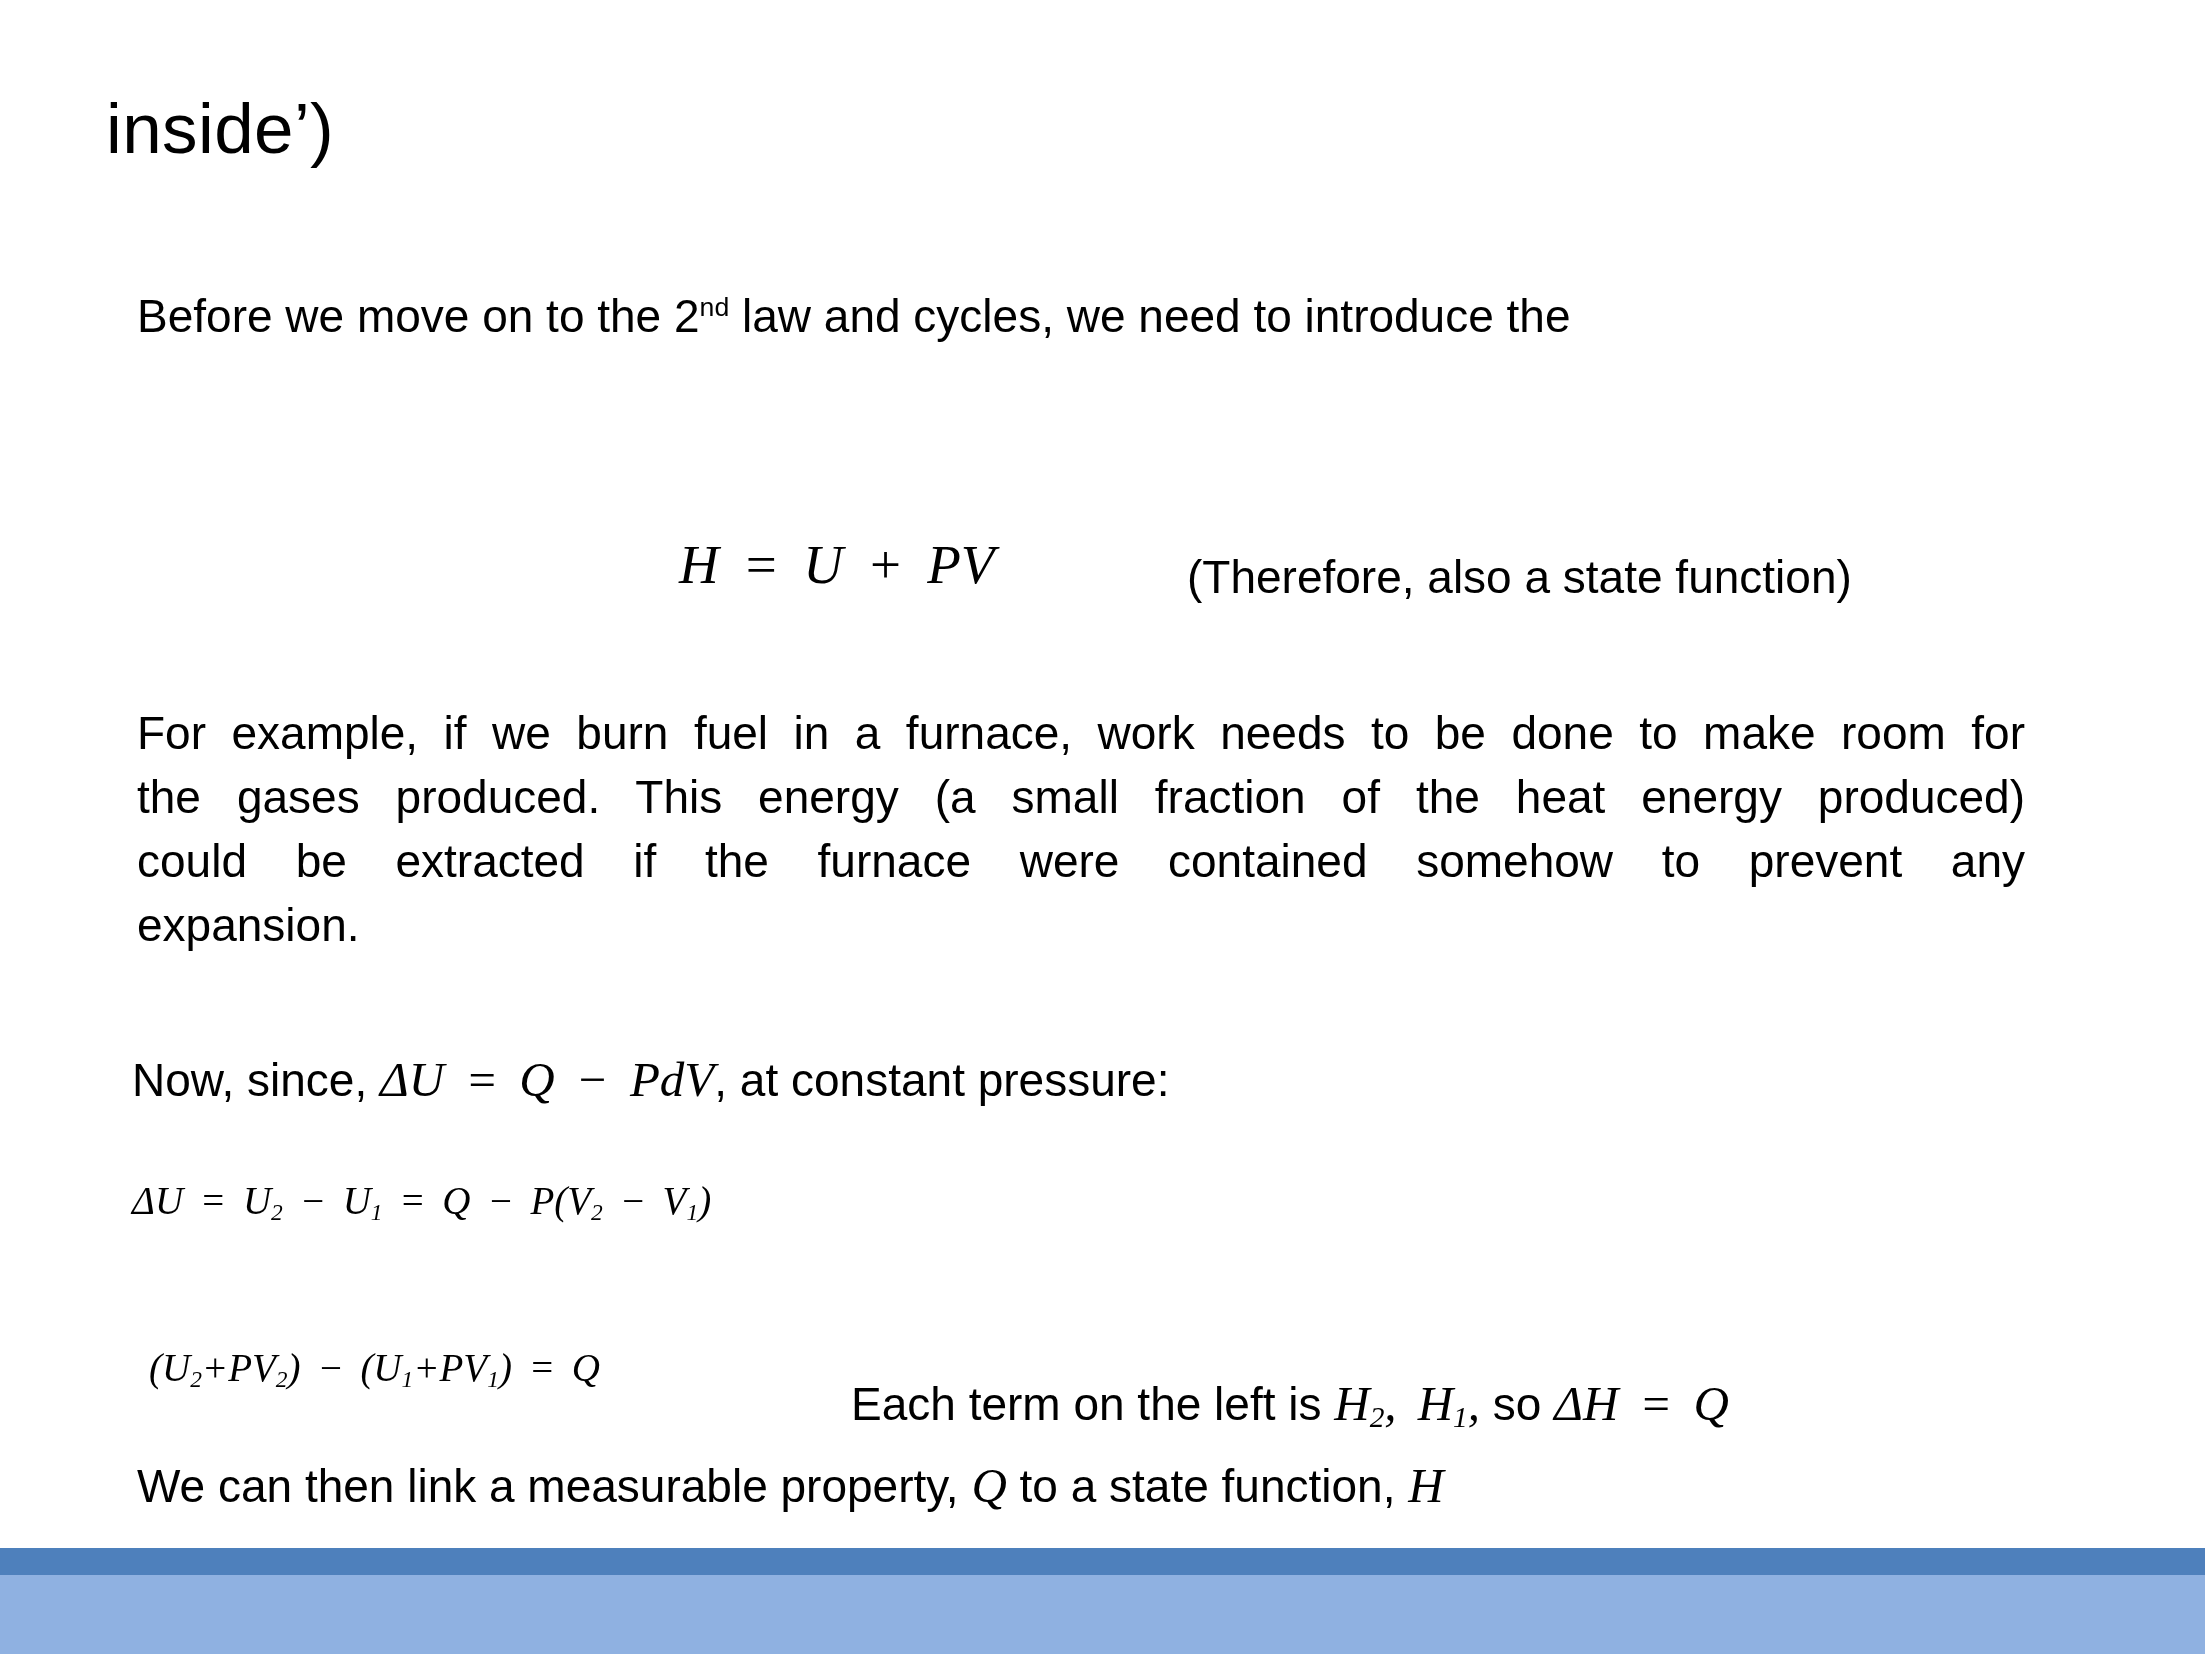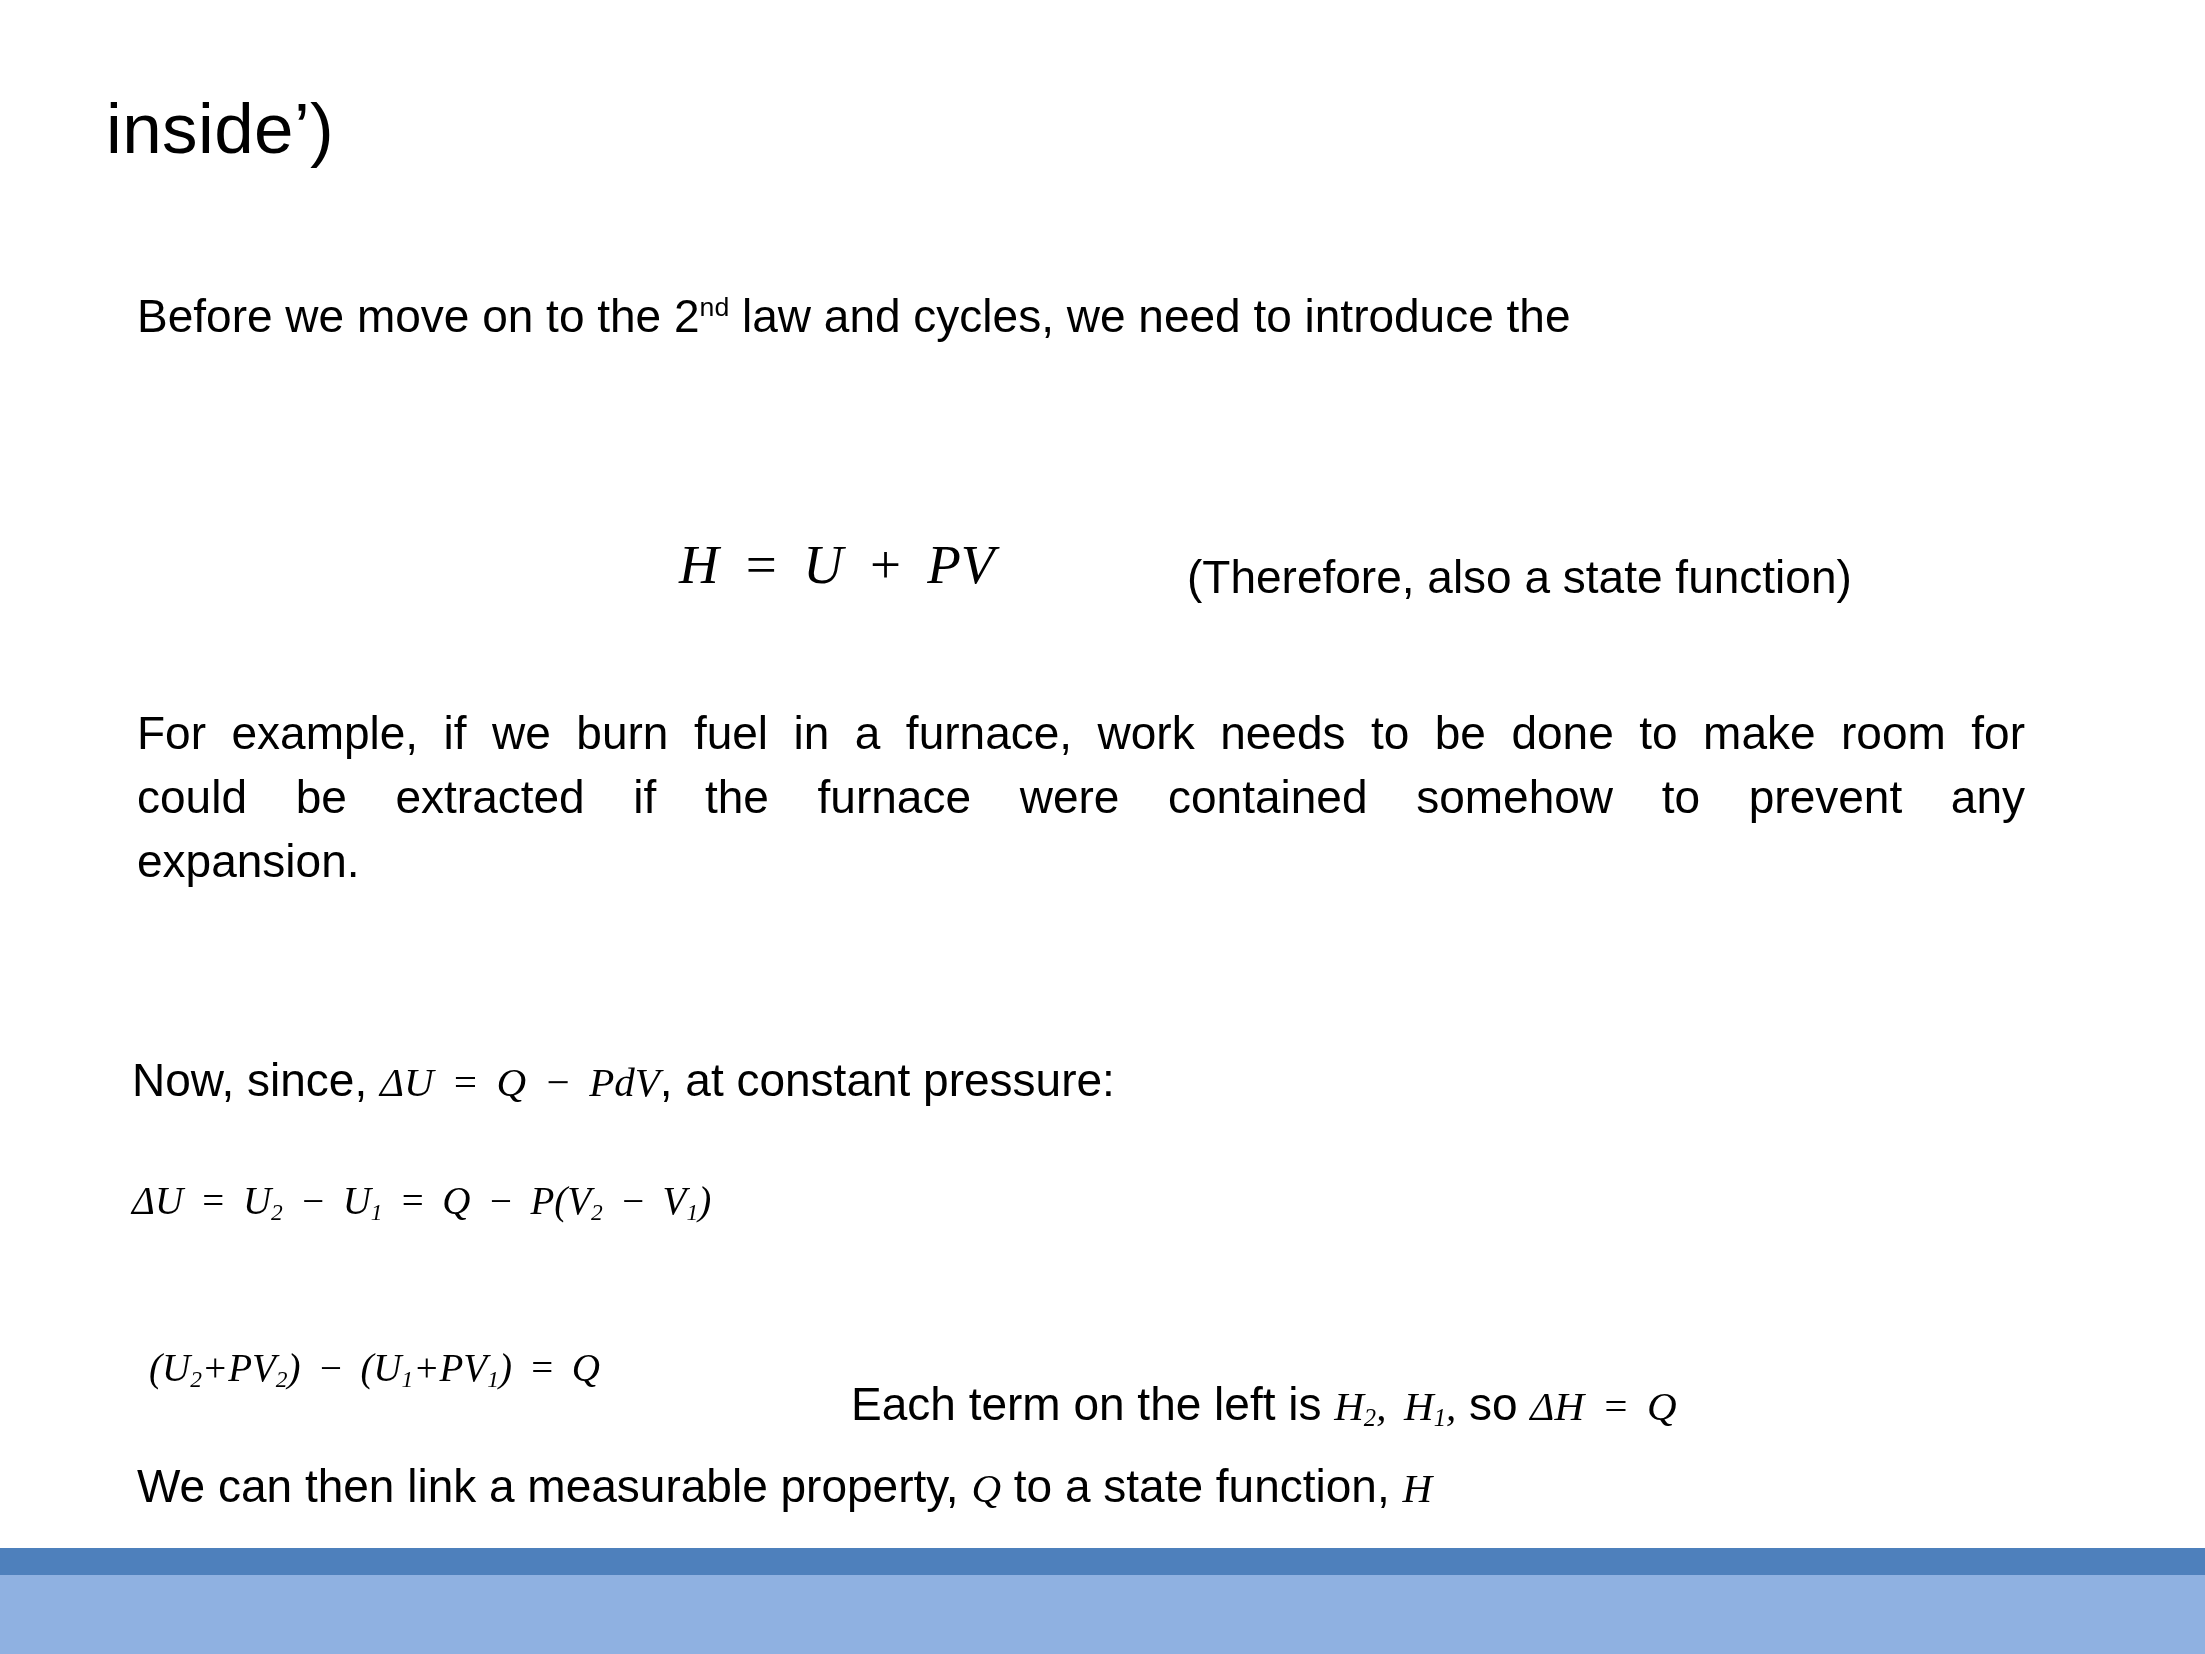--- a/index.html
+++ b/index.html
@@ -30,21 +30,21 @@
   .jline { text-align: justify; text-align-last: justify; }
 
   
   .math {
     font-family: "Liberation Serif", "DejaVu Serif", serif;
     font-style: italic;
     word-spacing: 0.18em;
   }
   .eq { font-size: 55px; line-height: 1.15; white-space: nowrap; }
   .eq-big { font-size: 39px; }
-  .inline-math { font-size: 41px; }
+  .inline-math { font-size: 49px; }
   .math sub {
     font-size: 60%;
     font-style: italic;
     line-height: 0;
     vertical-align: -0.25em;
   }
   sup.ordinal { font-size: 58%; vertical-align: super; line-height: 0; }
 
   .nowrap { white-space: nowrap; }
 
@@ -66,20 +66,21 @@
     <div class="nowrap">
       <span>Before we move on to the 2</span><sup class="ordinal">nd</sup><span> law and cycles, we need to introduce the</span>
     </div>
   </div>
 
   <div class="abs bodytext nowrap" style="left:1187px; top:545px;">(Therefore, also a state function)</div>
   <div class="abs math eq" style="left:679px; top:533px;">H = U + PV</div>
 
   <div class="abs bodytext para" style="left:137px; top:701px;">
     <div class="jline">For example, if we burn fuel in a furnace, work needs to be done to make room for</div>
+    <div class="jline">the gases produced. This energy (a small fraction of the heat energy produced)</div>
     <div class="jline">could be extracted if the furnace were contained somehow to prevent any</div>
     <div>expansion.</div>
   </div>
 
   <div class="abs bodytext nowrap" style="left:132px; top:1048px;">
     <span>Now, since, </span><span class="math inline-math">ΔU = Q − PdV</span><span>, at constant pressure:</span>
   </div>
 
   <div class="abs math eq eq-big" style="left:132px; top:1179px;">ΔU = U<sub>2</sub> − U<sub>1</sub> = Q − P(V<sub>2</sub> − V<sub>1</sub>)</div>
 

